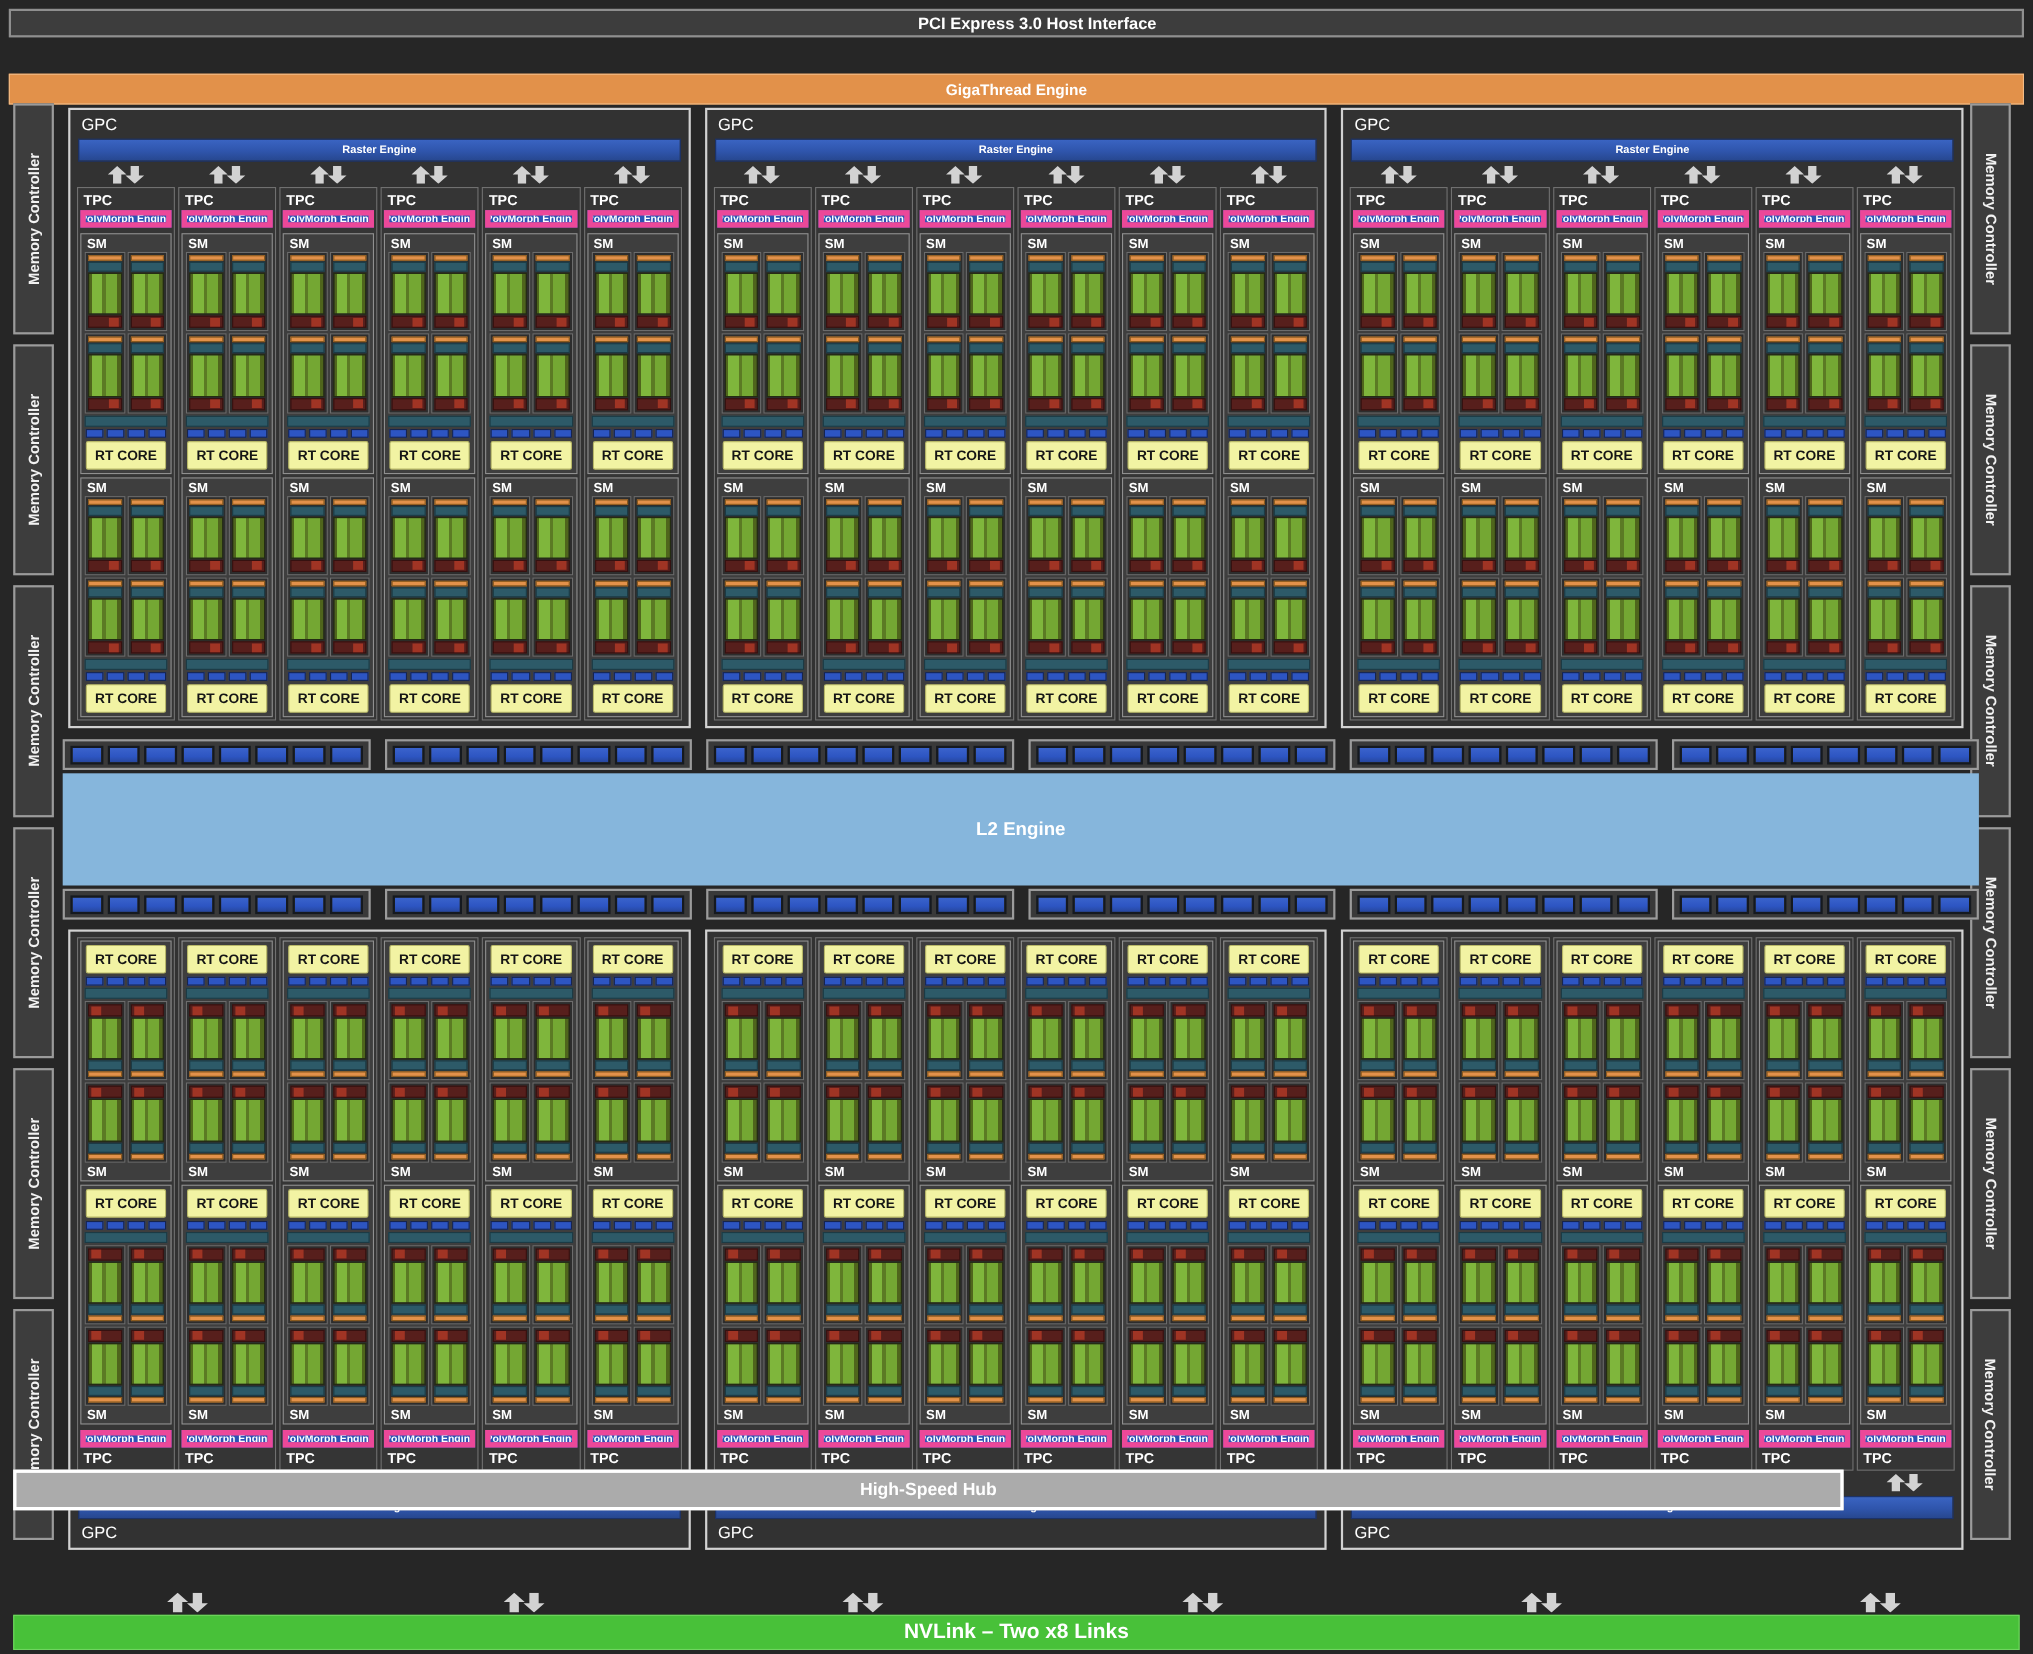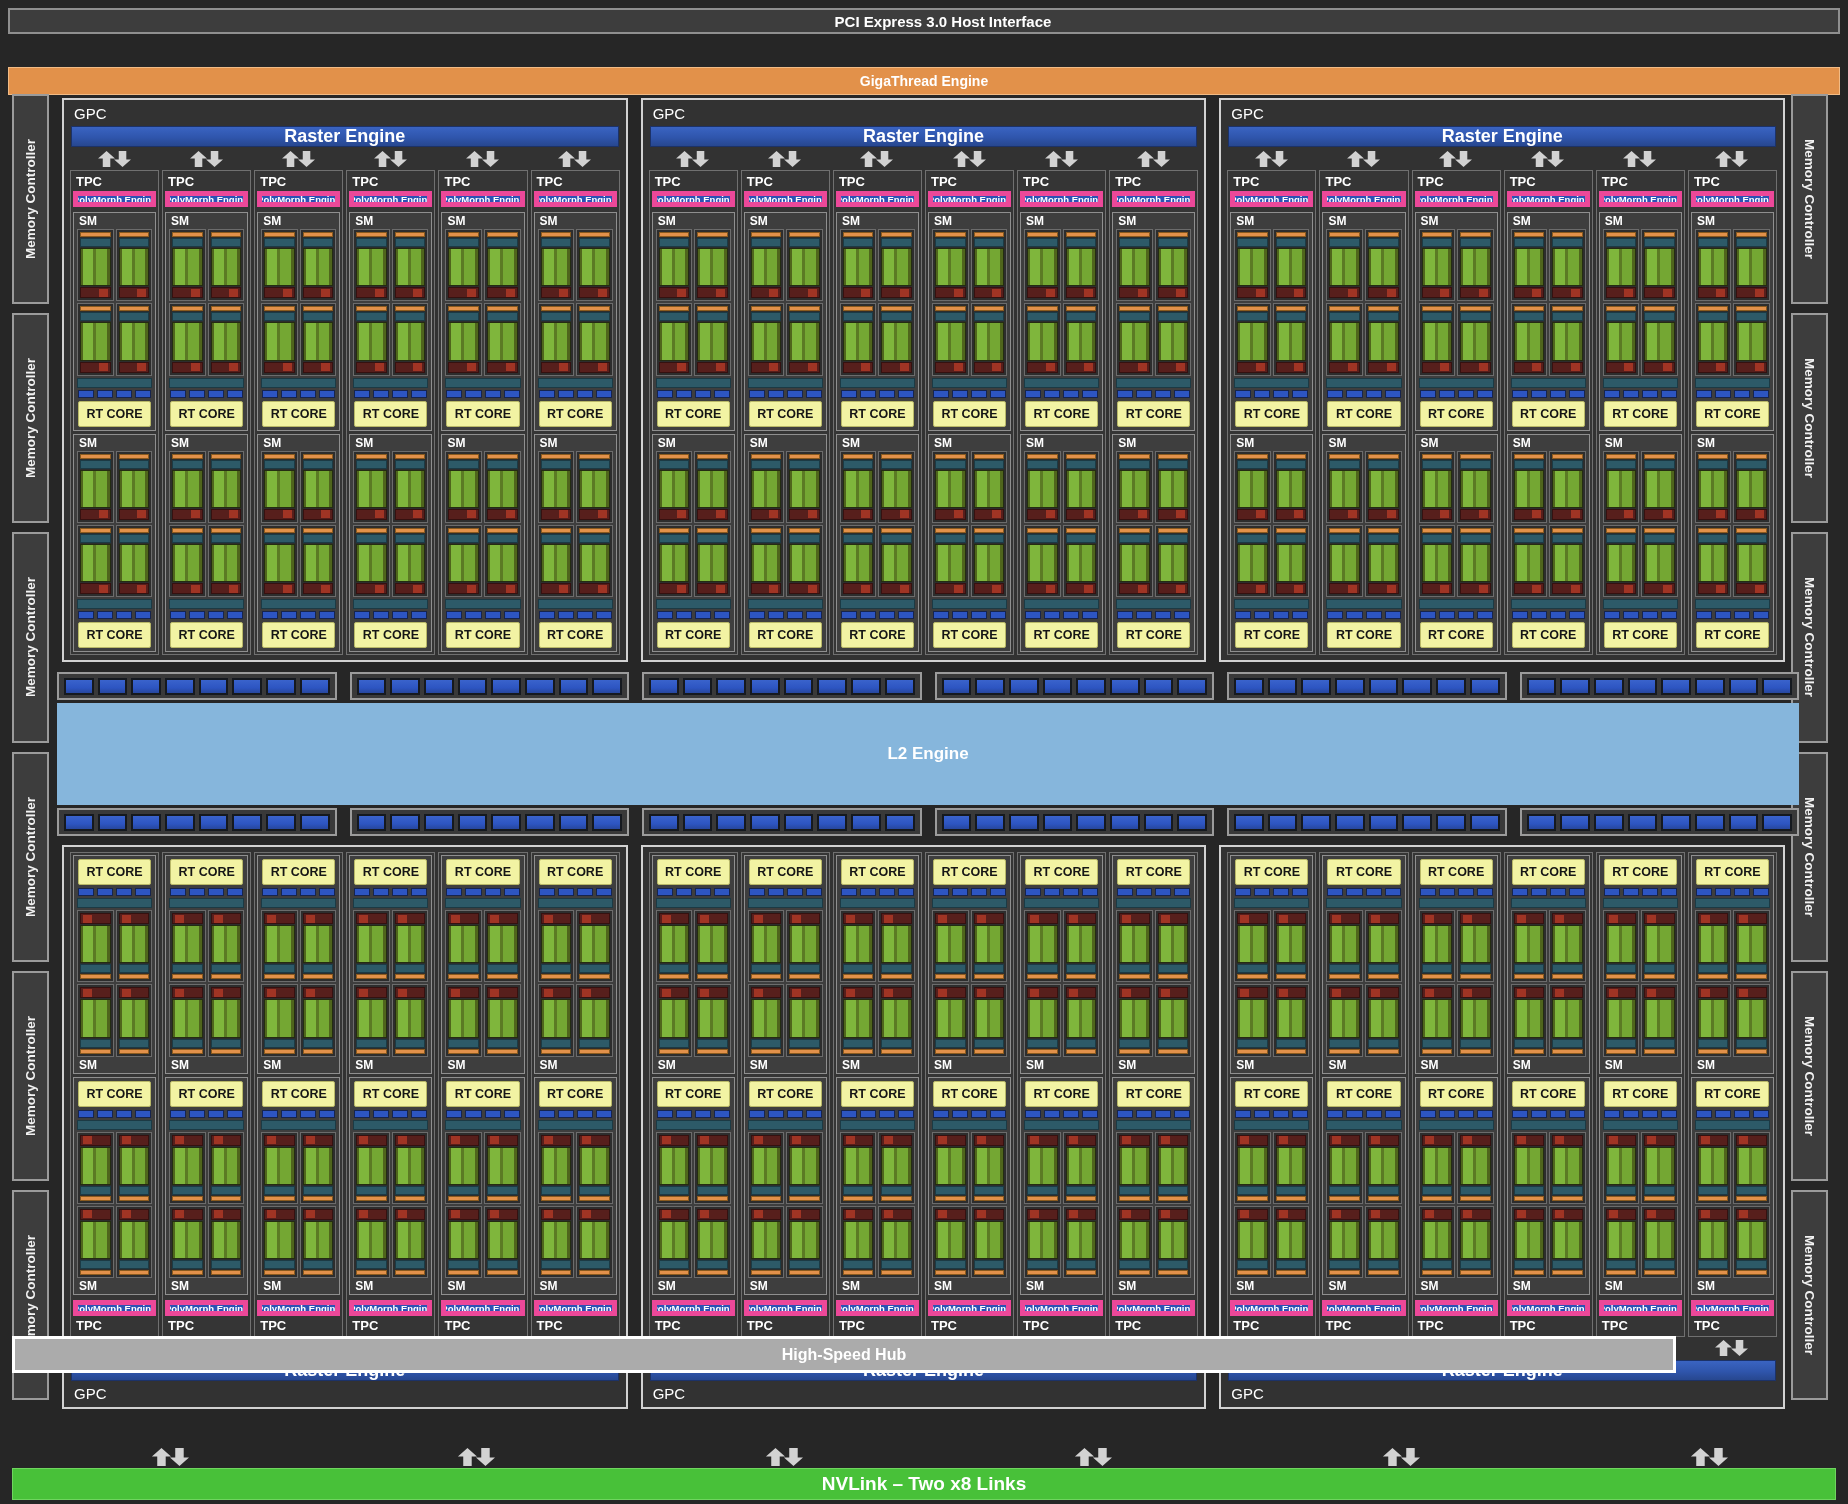--- a/index.html
+++ b/index.html
@@ -54,21 +54,21 @@
     flex:1; background:var(--c-gpc); border:2px solid #d2d2d2;
     display:flex; flex-direction:column; padding:2px 5px 5px; min-width:0;
   }
   .gpc.flip { flex-direction:column-reverse; padding:5px 5px 2px; }
   .gpc-head { flex:0 0 auto; height:23px; display:flex; align-items:center; padding-left:5px;
               font-weight:normal; font-size:15px; }
   .raster {
     flex:0 0 auto; height:21px; margin:1px 2px;
     background:linear-gradient(#3a64c2, var(--c-blue) 55%, #27478f);
     border:1px solid #1c3268;
-    display:flex; align-items:center; justify-content:center; font-weight:bold; font-size:18px;
+    display:flex; align-items:center; justify-content:center; font-weight:bold; font-size:10px;
   }
   .arrow-row { flex:0 0 auto; height:22px; display:flex; gap:3px; padding:0 1px; }
   .arrow-cell { flex:1; display:flex; align-items:center; justify-content:center; }
   .tpc-row { flex:1; display:flex; gap:3px; padding:0 1px; min-height:0; }
 
   
   .tpc { flex:1; background:var(--c-tpc); border:1px solid #707070;
          display:flex; flex-direction:column; padding:1px 2px 2px; min-width:0; }
   .flip .tpc { flex-direction:column-reverse; padding:2px 2px 1px; }
   .tpc-label { flex:0 0 auto; height:19px; display:flex; align-items:center; padding-left:3px;

